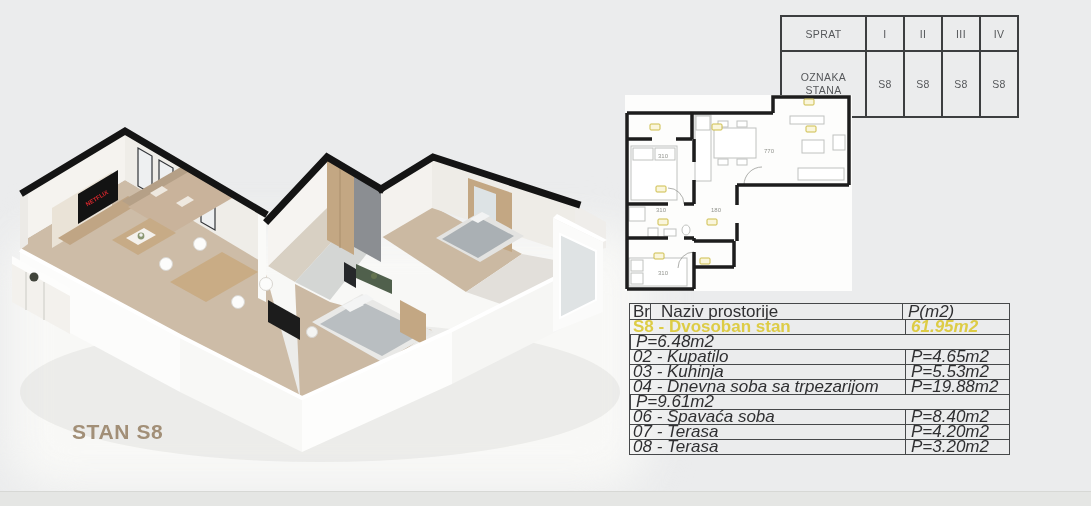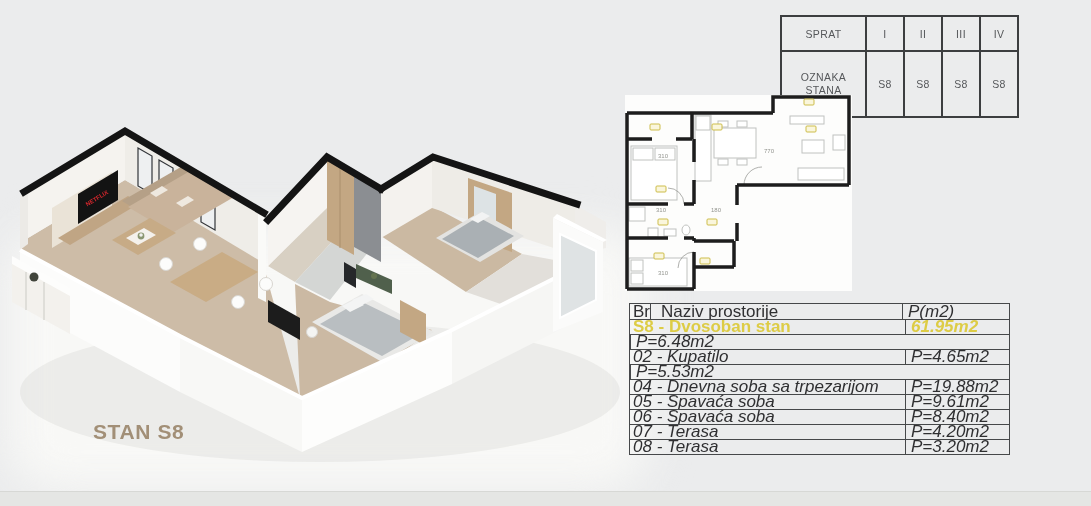--- a/index.html
+++ b/index.html
@@ -3,21 +3,21 @@
 <meta charset="utf-8">
 <style>
   html,body{margin:0;padding:0;}
   .stage{position:relative;width:1091px;height:506px;background:#ebeced;overflow:hidden;
          font-family:"Liberation Sans",sans-serif;}
   .glow{position:absolute;left:8px;top:228px;width:640px;height:262px;background:#f8f8f6;
         border-radius:48px;filter:blur(22px);}
   .bottom-strip{position:absolute;left:0;top:491px;width:1091px;height:15px;background:#e5e6e4;
         border-top:1px solid #d7d8d5;}
   .stan-label{position:absolute;left:72px;top:420px;font-size:21px;font-weight:800;
-        color:#a28f77;letter-spacing:.6px;margin-left:21px;}
+        color:#a28f77;letter-spacing:.6px;}
 
   
   .floor-table{position:absolute;left:780px;top:15px;border-collapse:collapse;}
   .floor-table td{border:2px solid #3c3e40;text-align:center;vertical-align:middle;
         color:#55575a;font-size:10.5px;letter-spacing:.4px;padding:0;}
   .floor-table .lbl{width:71px;}
   .floor-table .val{width:36px;}
   .floor-table tr:nth-child(1) td{height:33px;}
   .floor-table tr:nth-child(2) td{height:36px;}
 
@@ -229,28 +229,28 @@
       <div class="rt-area">61.95m2</div>
     </div>
     <div class="rt-row rt-data">
       <div class="rt-area">P=6.48m2</div>
     </div>
     <div class="rt-row rt-data">
       <div class="rt-name">02 - Kupatilo</div>
       <div class="rt-area">P=4.65m2</div>
     </div>
     <div class="rt-row rt-data">
+      <div class="rt-name">03 - Kuhinja</div>
       <div class="rt-area">P=5.53m2</div>
     </div>
     <div class="rt-row rt-data">
       <div class="rt-name">04 - Dnevna soba sa trpezarijom</div>
       <div class="rt-area">P=19.88m2</div>
     </div>
     <div class="rt-row rt-data">
-      <div class="rt-name">05 - Spavaća soba</div>
       <div class="rt-area">P=9.61m2</div>
     </div>
     <div class="rt-row rt-data">
       <div class="rt-name">06 - Spavaća soba</div>
       <div class="rt-area">P=8.40m2</div>
     </div>
     <div class="rt-row rt-data">
       <div class="rt-name">07 - Terasa</div>
       <div class="rt-area">P=4.20m2</div>
     </div>

